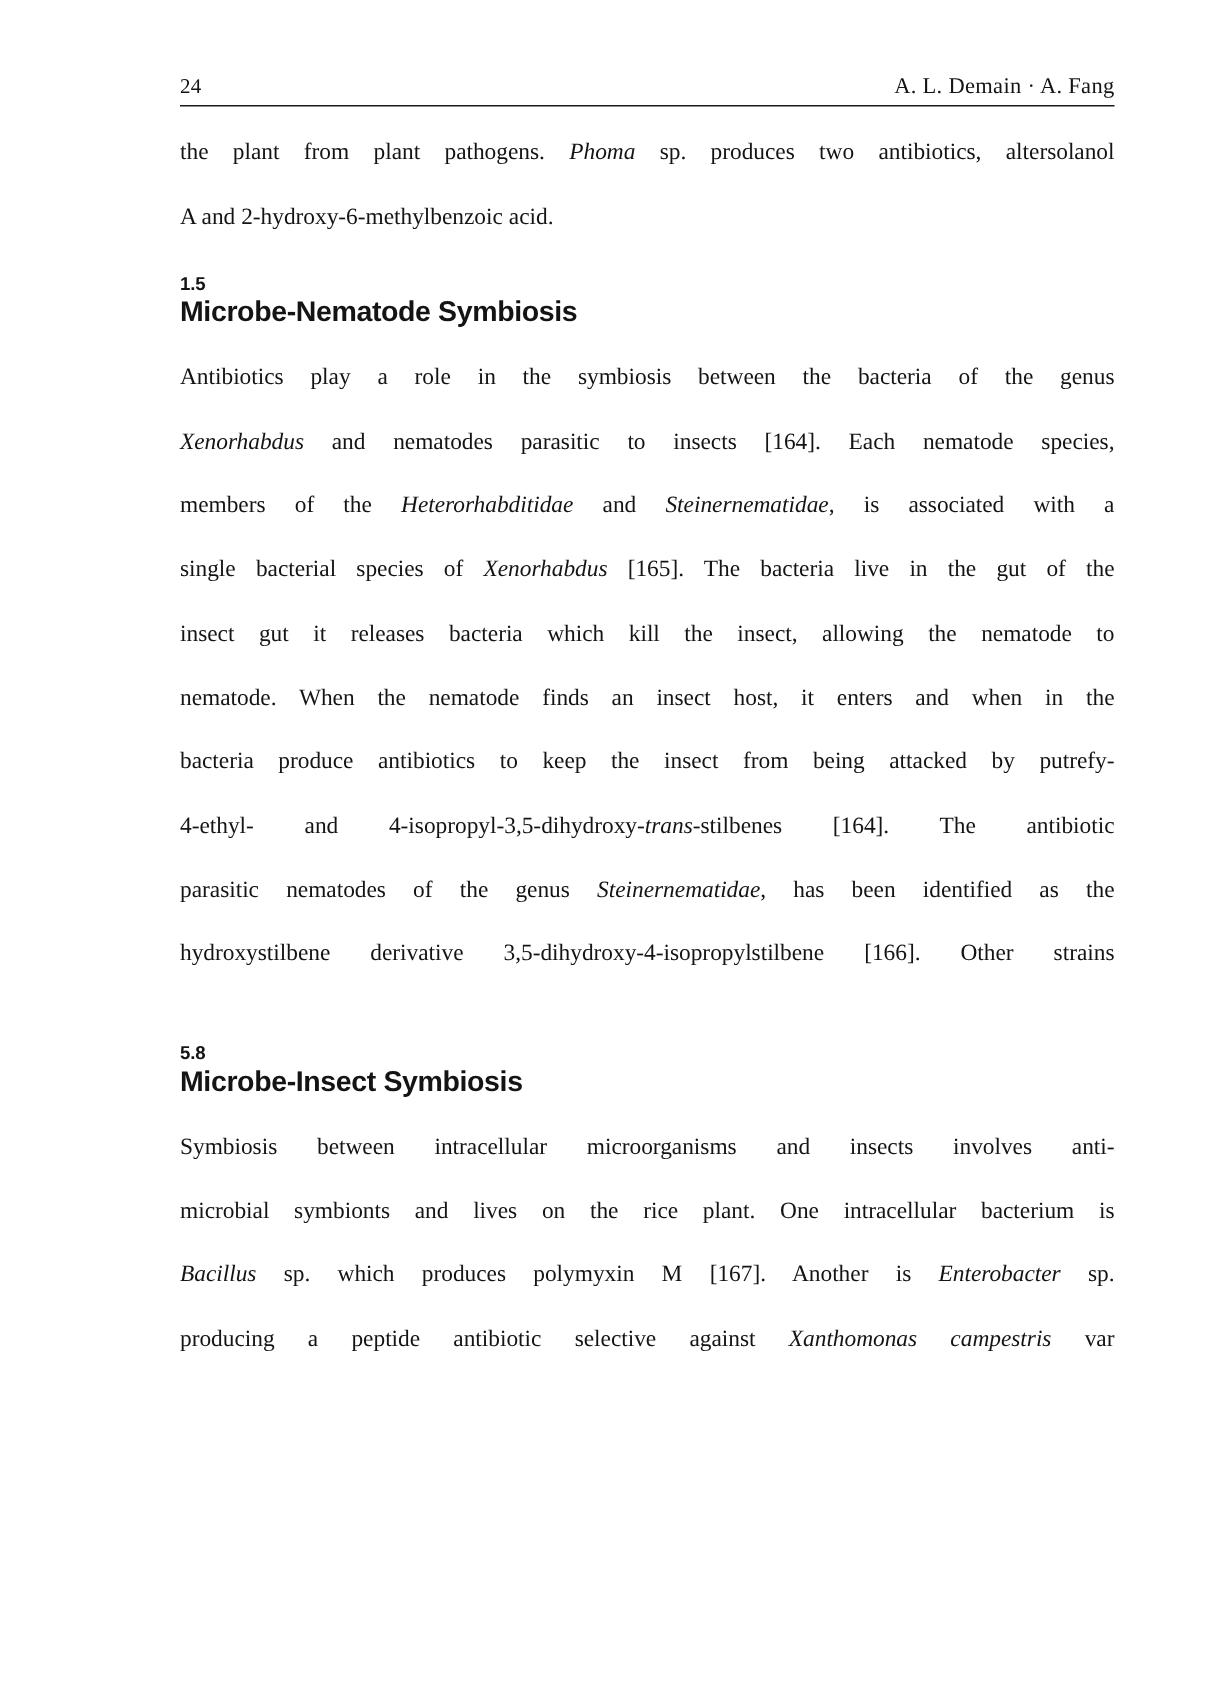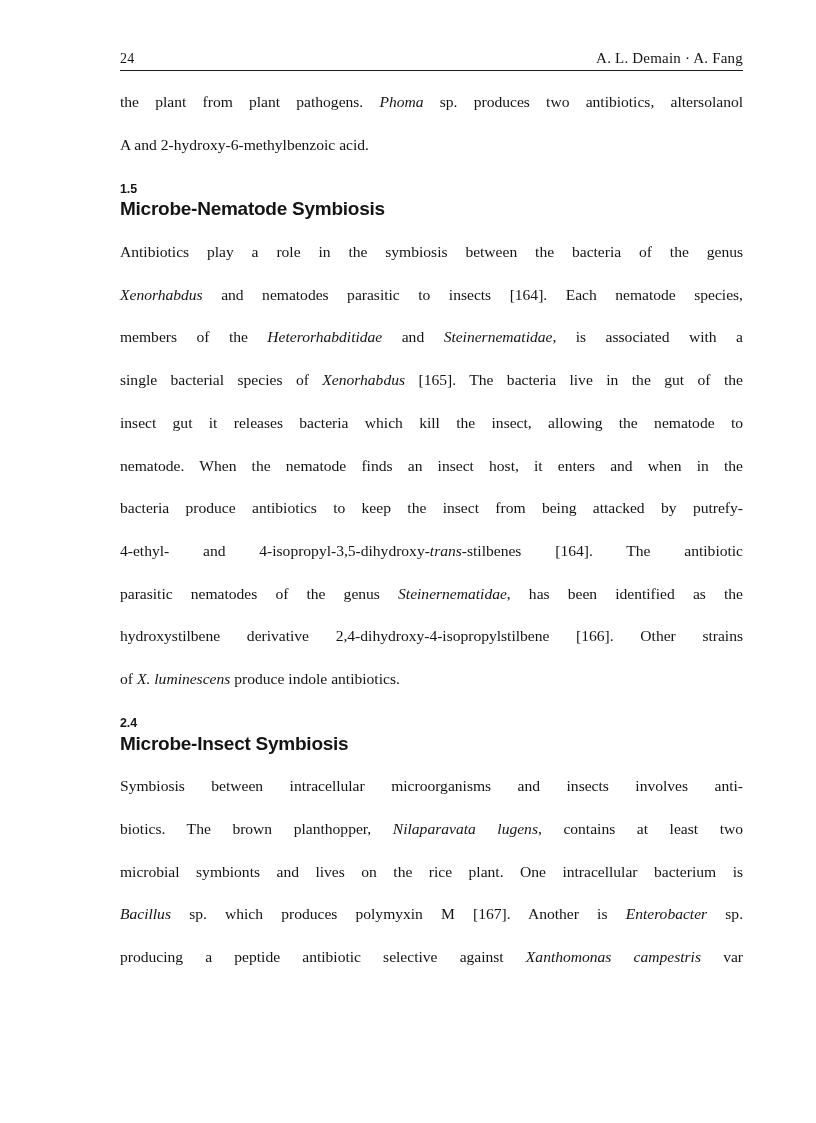--- a/index.html
+++ b/index.html
@@ -123,31 +123,29 @@
     <p class="body after-heading">
         <span class="ln-j">Antibiotics play a role in the symbiosis between the bacteria of the genus</span>
         <span class="ln-j"><i>Xenorhabdus</i> and nematodes parasitic to insects [164]. Each nematode species,</span>
         <span class="ln-j">members of the <i>Heterorhabditidae</i> and <i>Steinernematidae</i>, is associated with a</span>
         <span class="ln-j">single bacterial species of <i>Xenorhabdus</i> [165]. The bacteria live in the gut of the</span>
         <span class="ln-j">insect gut it releases bacteria which kill the insect, allowing the nematode to</span>
         <span class="ln-j">nematode. When the nematode finds an insect host, it enters and when in the</span>
         <span class="ln-j">bacteria produce antibiotics to keep the insect from being attacked by putrefy-</span>
         <span class="ln-j">4-ethyl- and 4-isopropyl-3,5-dihydroxy-<i>trans</i>-stilbenes [164]. The antibiotic</span>
         <span class="ln-j">parasitic nematodes of the genus <i>Steinernematidae</i>, has been identified as the</span>
-        <span class="ln-j">hydroxystilbene derivative 2,4-dihydroxy-4-isopropylstilbene [166]. Other strains</span>
-        <span class="ln">of <i>X. luminescens</i> produce indole antibiotics.</span>
+        <span class="ln-j">hydroxystilbene derivative 3,5-dihydroxy-4-isopropylstilbene [166]. Other strains</span>
       </p>
 
     <div class="heading-block">
-      <div class="sec-num">2.4</div>
+      <div class="sec-num">5.8</div>
       <div class="sec-title">Microbe-Insect Symbiosis</div>
     </div>
 
     <p class="body after-heading">
         <span class="ln-j">Symbiosis between intracellular microorganisms and insects involves anti-</span>
-        <span class="ln-j">biotics. The brown planthopper, <i>Nilaparavata lugens</i>, contains at least two</span>
         <span class="ln-j">microbial symbionts and lives on the rice plant. One intracellular bacterium is</span>
         <span class="ln-j"><i>Bacillus</i> sp. which produces polymyxin M [167]. Another is <i>Enterobacter</i> sp.</span>
         <span class="ln-j">producing a peptide antibiotic selective against <i>Xanthomonas campestris</i> var</span>
       </p>
 
   </div>
 </div>
 
 </body></html>

